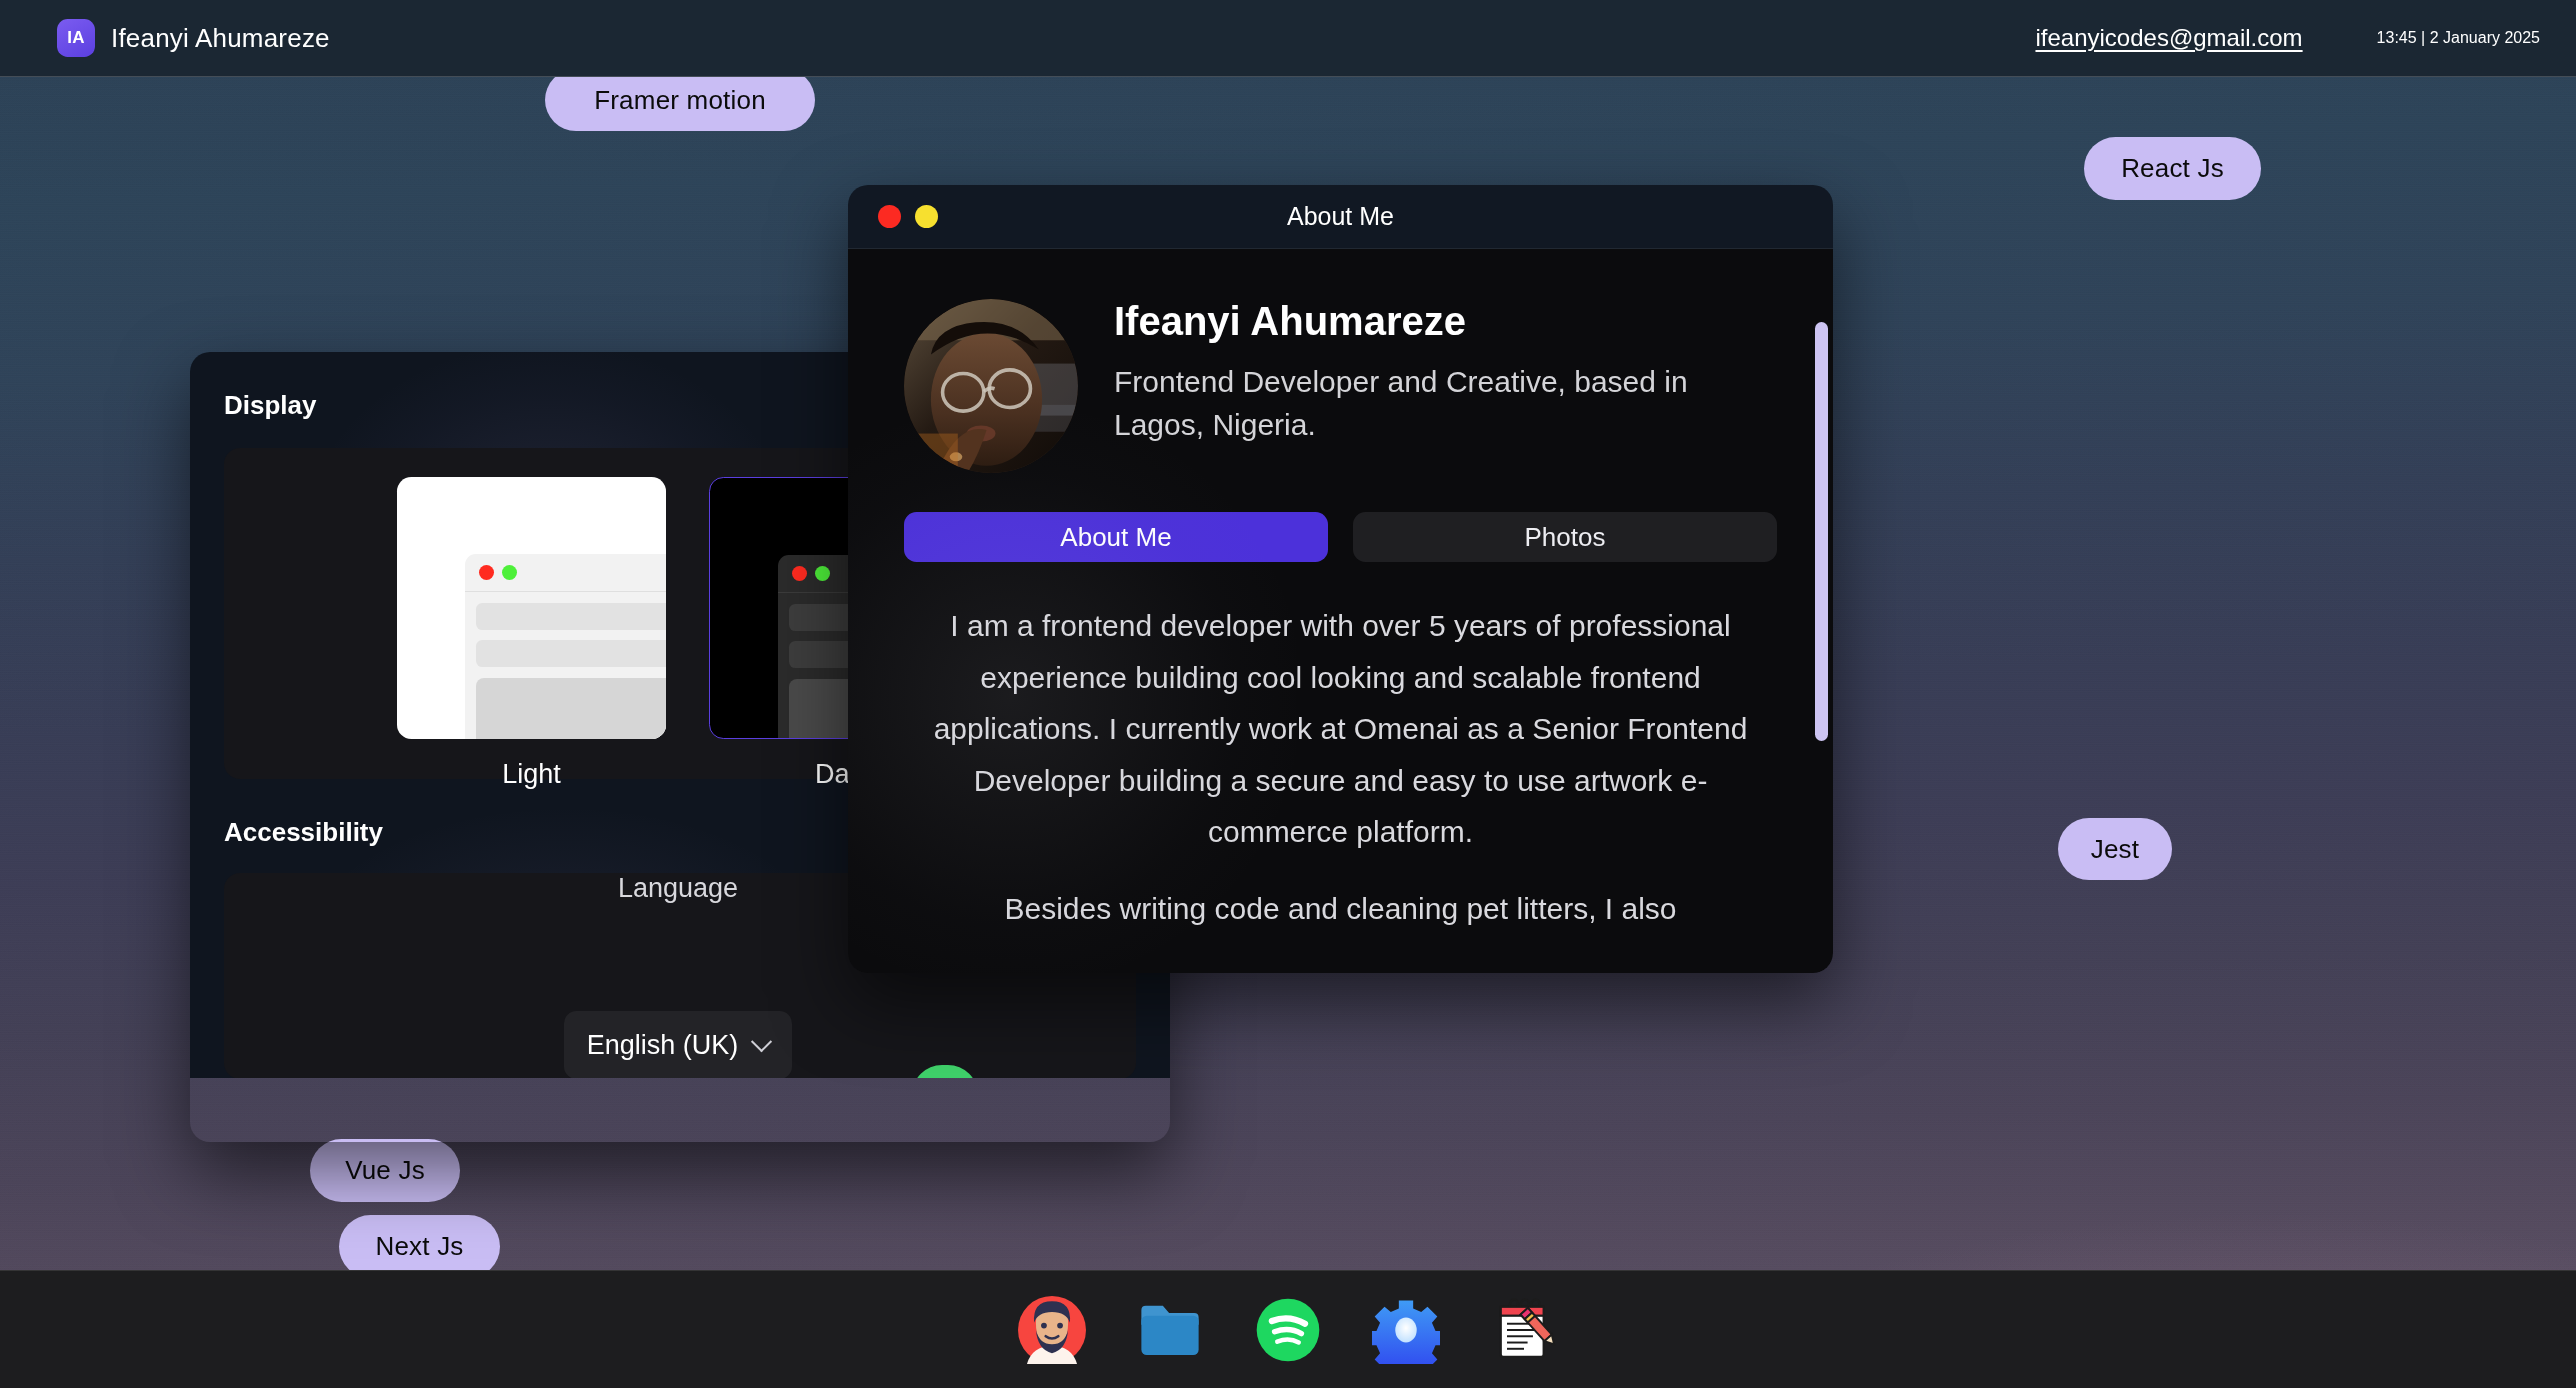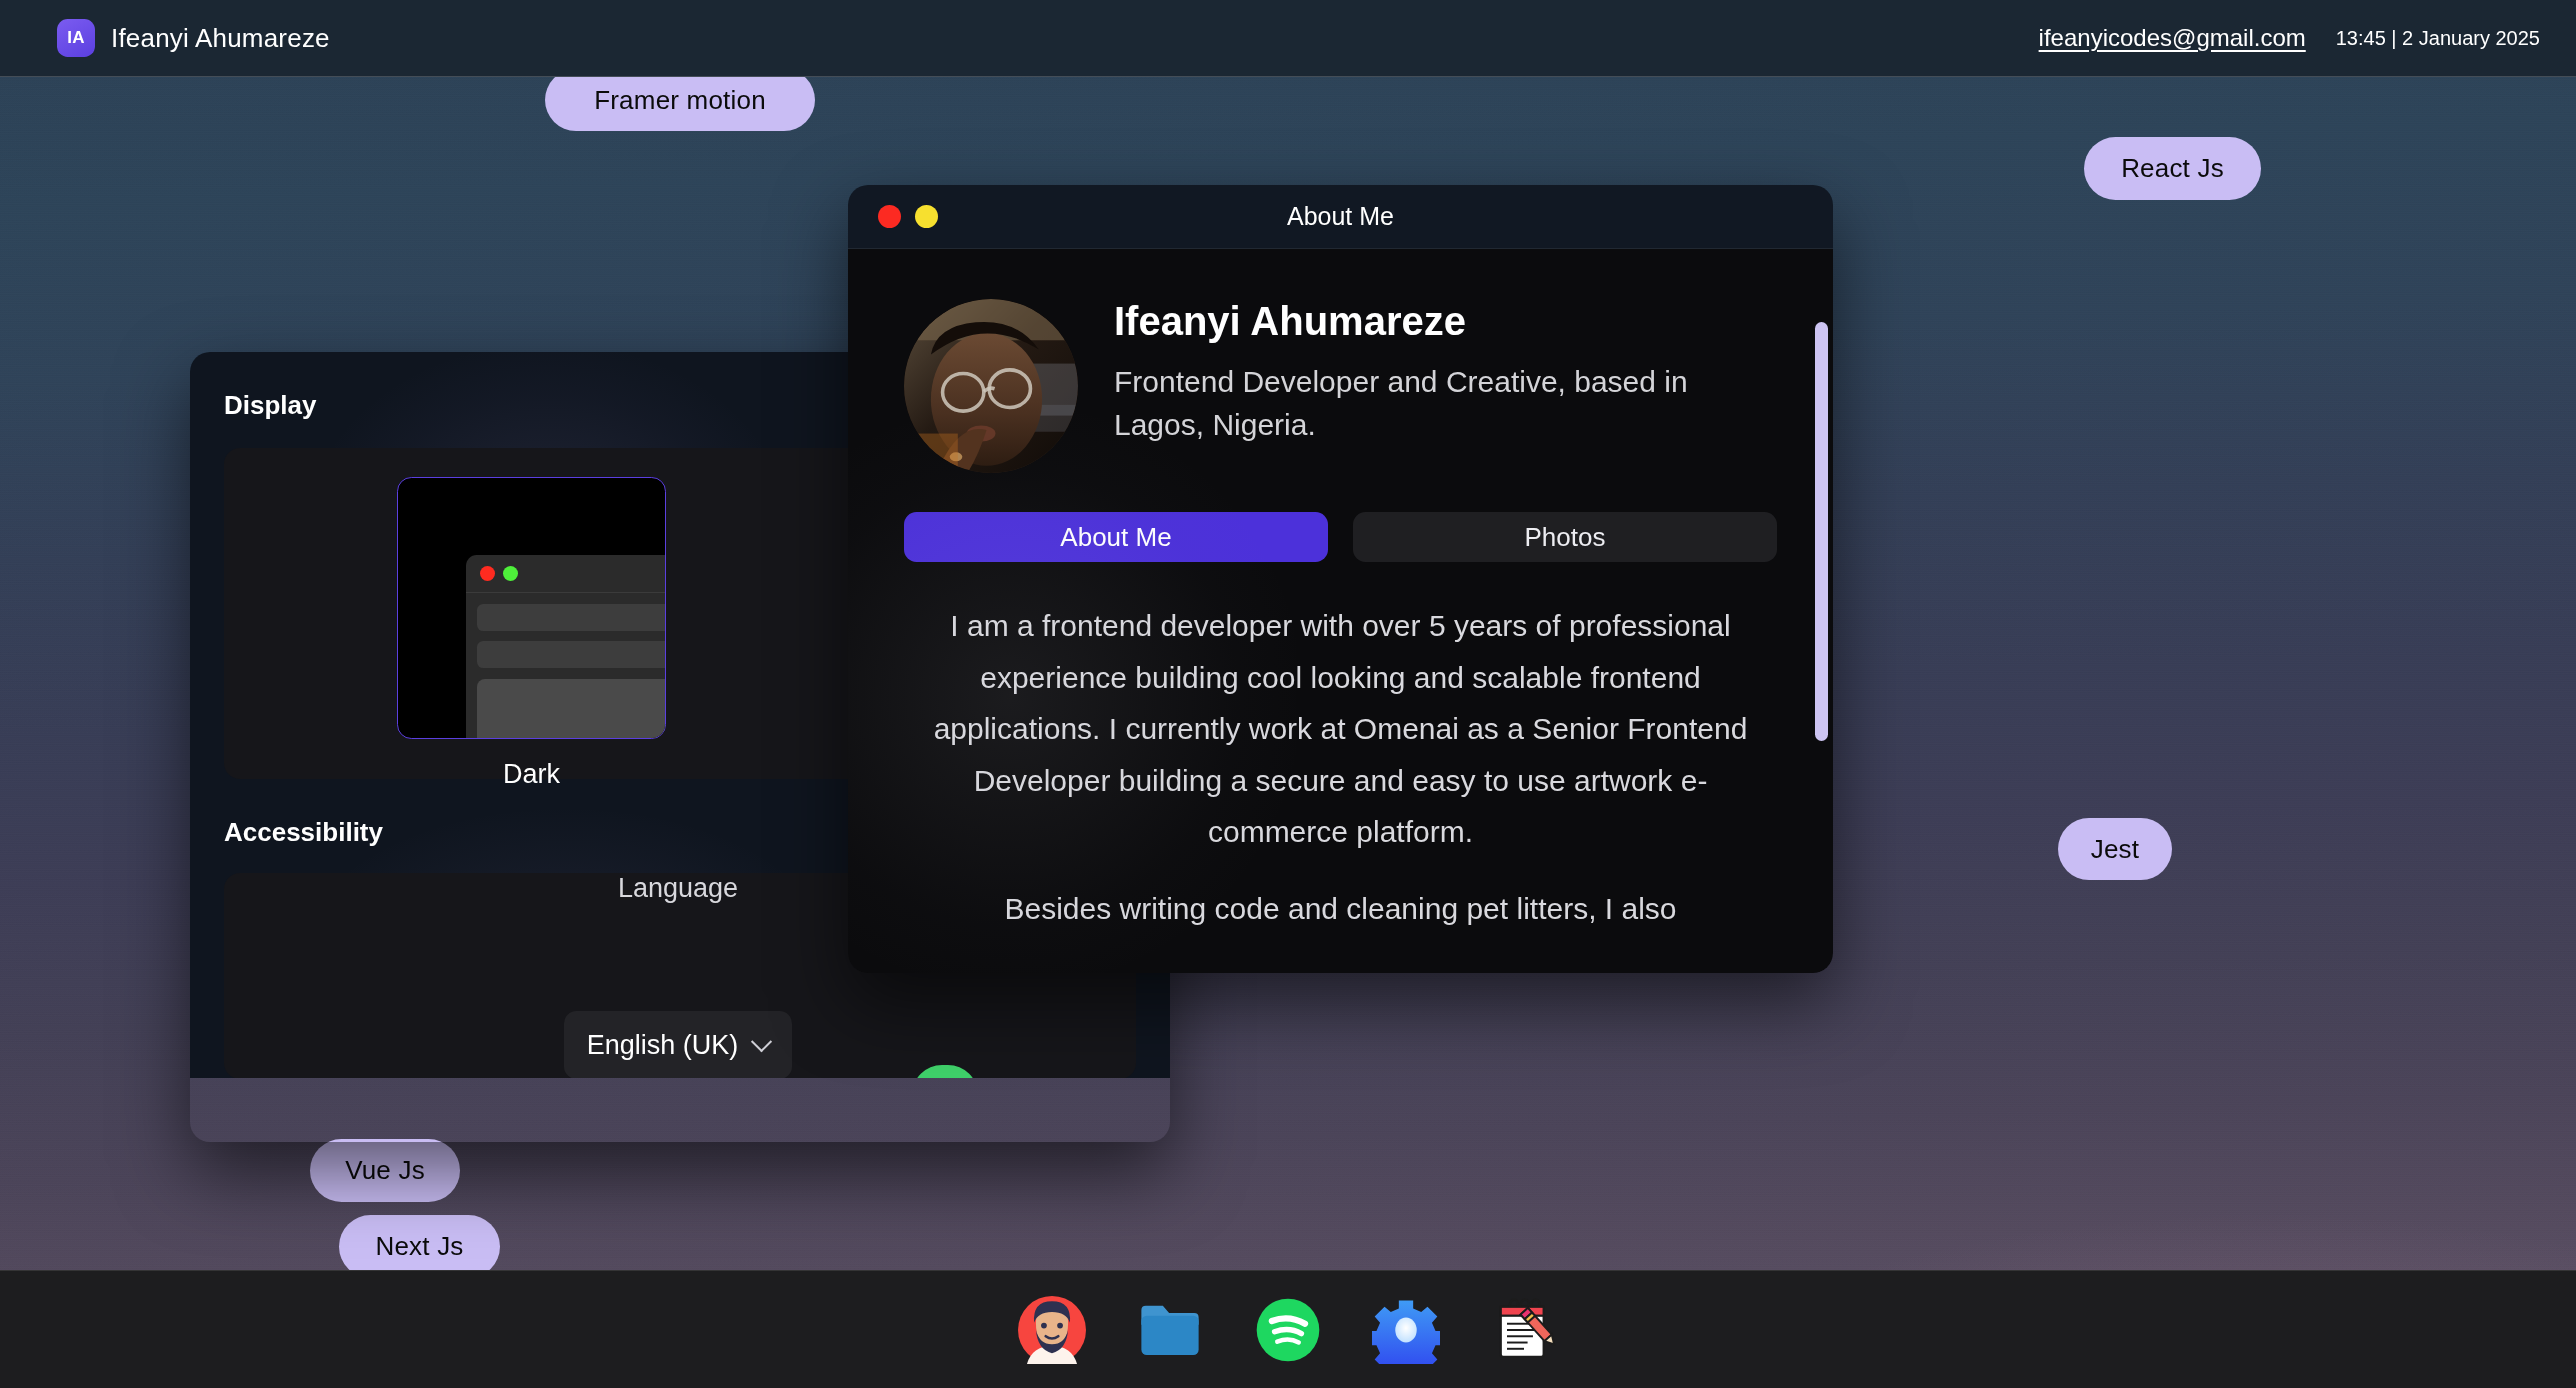--- a/index.html
+++ b/index.html
@@ -71,21 +71,21 @@
     font-weight: 700;
     display: flex; align-items: center; justify-content: center;
     letter-spacing: 0.3px;
   }
   .mb-name { color: #fff; font-size: 26px; font-weight: 400; letter-spacing: 0.2px; }
   .mb-right { display: flex; align-items: center; gap: 30px; }
   .mb-email {
     color: #fff; font-size: 24px; text-decoration: underline;
     text-underline-offset: 3.6px; cursor: pointer;
   }
-  .mb-clock { color: #fff; font-size: 20px; }
+  .mb-clock { color: #fff; font-size: 16px; margin-left: 44px; }
 
   
   .pill {
     position: absolute;
     background: #c9bdf4;
     color: #0b0b0b;
     border-radius: 895px;
     display: flex; align-items: center; justify-content: center;
     font-size: 26px;
     font-weight: 400;
@@ -392,20 +392,36 @@
     <a class="mb-email">ifeanyicodes@gmail.com</a>
     <div class="mb-clock">13:45 | 2 January 2025</div>
   </div>
 </div>
 
 <div class="win settings-win">
   <div class="settings-body">
     <div class="sec-title">Display</div>
 
     <div class="theme-panel">
+      <div class="theme-choice">
+        <div class="theme-card light">
+          <div class="mini-win l">
+            <div class="mini-bar">
+              <div class="mdot r"></div>
+              <div class="mdot g"></div>
+            </div>
+            <div class="mini-rows">
+              <div class="mrow"></div>
+              <div class="mrow"></div>
+              <div class="mblock"></div>
+            </div>
+          </div>
+        </div>
+        <div class="theme-label">Light</div>
+      </div>
 
       <div class="theme-choice">
         <div class="theme-card dark">
           <div class="mini-win d">
             <div class="mini-bar">
               <div class="mdot r"></div>
               <div class="mdot g"></div>
             </div>
             <div class="mini-rows">
               <div class="mrow"></div>

